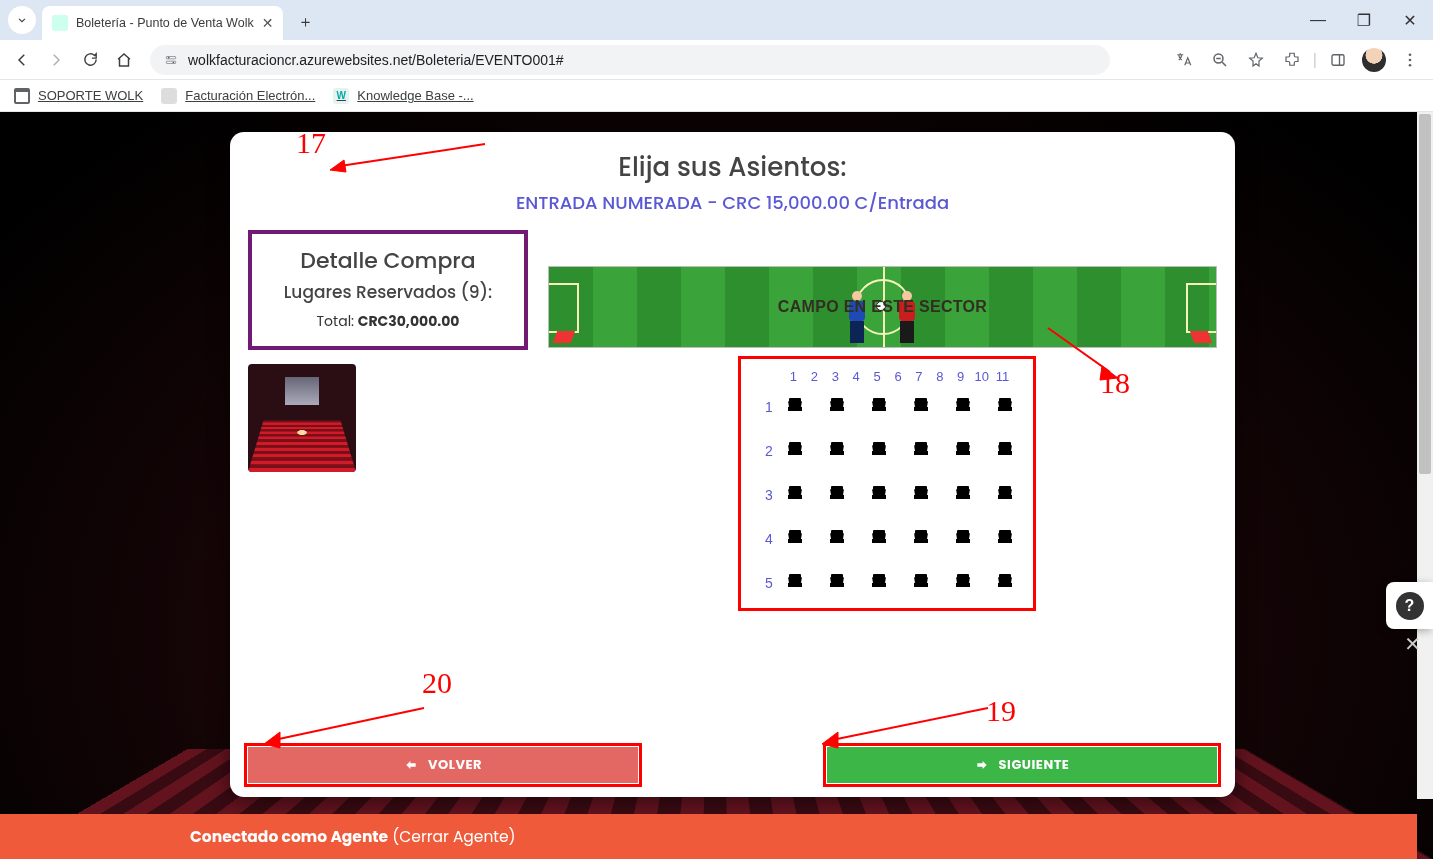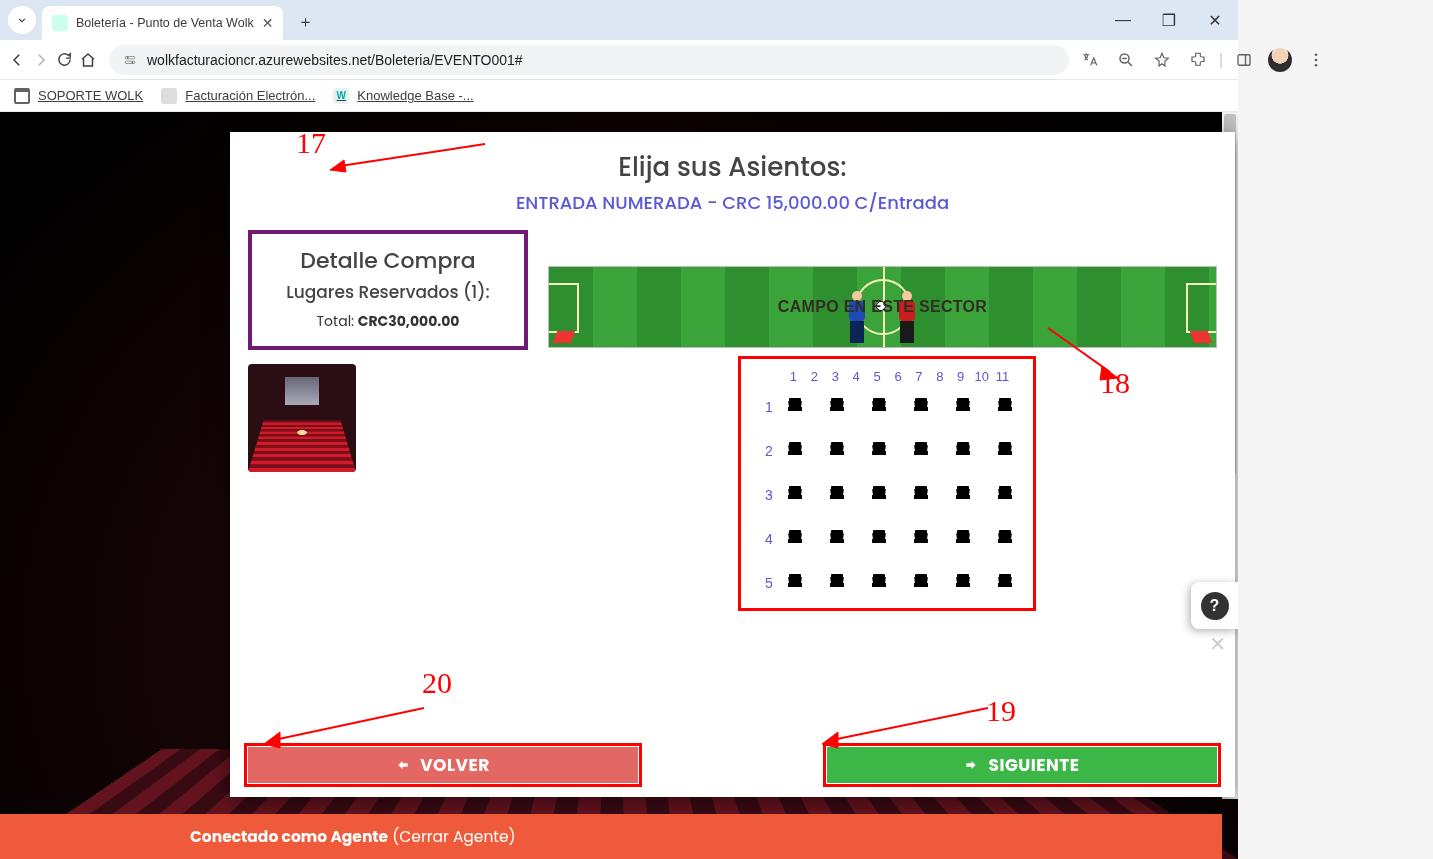--- a/index.html
+++ b/index.html
@@ -1,19 +1,19 @@
 <!DOCTYPE html>
 <html><head>
 <meta charset="utf-8">
 <style>
   * { box-sizing: border-box; margin: 0; padding: 0; }
   body { font-family: "Segoe UI", Arial, sans-serif; background: #f5f5f5; overflow: hidden; }
 
   
-  .browser { width: 1238px; height: 859px; background: #fff; position: relative; }
+  .browser { width: 1433px; height: 859px; background: #fff; position: relative; }
   .titlebar { height: 40px; background: #dde6f3; display: flex; align-items: flex-end; padding-left: 8px; }
   .tab-down { width:28px; height:28px; border-radius:50%; background:#fff; display:flex; align-items:center; justify-content:center; margin-bottom:6px; margin-right:6px;}
   .tab { background: #fff; height: 34px; border-radius: 8px 8px 0 0; display: flex; align-items: center; padding: 0 10px; gap: 8px; min-width: 220px; font-size: 12.5px; color:#3b3b3b;}
   .tab .favicon { width:16px; height:16px; background:#cfe; border-radius:3px;}
   .tab .close { color:#555; font-size:14px; margin-left:auto;}
   .newtab { width:28px; height:28px; display:flex; align-items:center; justify-content:center; color:#3b3b3b; margin-left:8px; margin-bottom:4px;}
   .window-controls { margin-left:auto; display:flex; }
   .window-controls div { width:46px; height:40px; display:flex; align-items:center; justify-content:center; color:#333;}
 
   .addrbar { height:40px; display:flex; align-items:center; padding: 0 8px; gap:6px; border-bottom:1px solid #e6e6e6;}
@@ -32,21 +32,21 @@
 
   
   .viewport { position:relative; width:100%; height:747px; background:#000; overflow:hidden;}
   .bgimg { position:absolute; inset:0; background: radial-gradient(ellipse at 50% 70%, #3a0d12 0%, #1a0608 40%, #000 90%); }
   .bgimg:after{ content:""; position:absolute; left:0; right:0; bottom:0; height:260px;
     background: repeating-linear-gradient(90deg, #6b1420 0 26px, #3c0a12 26px 52px);
     transform: perspective(600px) rotateX(55deg); transform-origin: bottom center; opacity:.9;}
   .scrollbar-track { position:absolute; right:0; top:0; bottom:60px; width:16px; background:#f1f1f1;}
   .scrollbar-thumb { position:absolute; right:2px; top:2px; width:12px; height:360px; background:#c1c1c1; border-radius:2px;}
 
-  .card { position:absolute; left:230px; top:20px; width:1005px; height:665px; background:#fff; border-radius:0; box-shadow:0 4px 20px rgba(0,0,0,.5); padding:16px 18px 27px;}
+  .card { position:absolute; left:230px; top:20px; width:1005px; height:665px; background:#fff; border-radius:14px; box-shadow:0 4px 20px rgba(0,0,0,.5); padding:16px 18px 27px;}
   .heading { text-align:center; font-family: "Poppins","Segoe UI",Arial,sans-serif;}
   .heading h1 { font-size:26px; color:#444; font-weight:500;}
   .heading h2 { font-size:18px; color:#5a58d4; font-weight:500; margin-top:2px;}
 
   .content { display:flex; margin-top:14px; gap:20px; height:470px;}
   .left { width:280px;}
   .detail-box { border:4px solid #701a75; padding:10px 6px 14px; text-align:center; font-family:"Poppins","Segoe UI",Arial,sans-serif;}
   .detail-box h3{ font-size:22px; font-weight:500; color:#444;}
   .detail-box h4{ font-size:17px; font-weight:500; color:#444; margin-top:2px;}
   .detail-box .total{ font-size:14px; margin-top:6px; color:#333;}
@@ -87,21 +87,21 @@
 
   .seat-box { border:3px solid #ff0000; margin-top:8px; margin-left:190px; width:298px; padding:10px 18px 14px;}
   .col-labels{ display:flex; gap:0; justify-content:flex-end; padding-right:2px; padding-left:24px;}
   .col-labels span{ width:21px; text-align:center; font-size:13px; color:#5a58d4; font-weight:500;}
   .seat-rows{ margin-top:12px; display:flex; flex-direction:column; gap:22px;}
   .seat-row{ display:flex; align-items:center;}
   .seat-row .rl{ width:20px; text-align:center; color:#5a58d4; font-size:14px; margin-right:6px;}
   .seat-row .seats{ display:flex; gap:22px;}
 
   .footer-btns{ position:absolute; left:18px; right:18px; bottom:14px; display:flex; justify-content:space-between;}
-  .btn { height:36px; width:390px; border:none; color:#fff; font-size:17px; font-weight:700; letter-spacing:.5px; display:flex; align-items:center; justify-content:center; gap:10px; cursor:pointer; font-family:"Poppins","Segoe UI",Arial,sans-serif;}
+  .btn { height:36px; width:390px; border:none; color:#fff; font-size:13px; font-weight:700; letter-spacing:.5px; display:flex; align-items:center; justify-content:center; gap:10px; cursor:pointer; font-family:"Poppins","Segoe UI",Arial,sans-serif;}
   .btn.red{ background:#e36763;}
   .btn.green{ background:#3cb747;}
   .btn-outline{ position:absolute; width:398px; height:44px; border:3px solid #ff0000; pointer-events:none;}
   .btn-outline.l{ left:14px; bottom:10px;}
   .btn-outline.r{ right:14px; bottom:10px;}
 
   
   .anno-num{ position:absolute; color:#ff0000; font-size:30px; font-family:"Times New Roman",serif;}
   .anno-arrow{ position:absolute; stroke:#ff0000; fill:#ff0000; }
 
@@ -249,21 +249,21 @@
       <div class="heading">
         <h1>Elija sus Asientos:</h1>
         <h2>ENTRADA NUMERADA - CRC 15,000.00 C/Entrada</h2>
       </div>
 
       <div class="content">
 
         <div class="left">
           <div class="detail-box">
             <h3>Detalle Compra</h3>
-            <h4>Lugares Reservados (1):</h4>
+            <h4>Lugares Reservados (9):</h4>
             <div class="total"><span>Total: </span><b>CRC30,000.00</b></div>
           </div>
           <div class="thumb"></div>
         </div>
 
         <div class="right">
           <div class="pitch">
             <div class="line"></div>
               <div class="circle"></div>
             <div class="goal l"></div>

